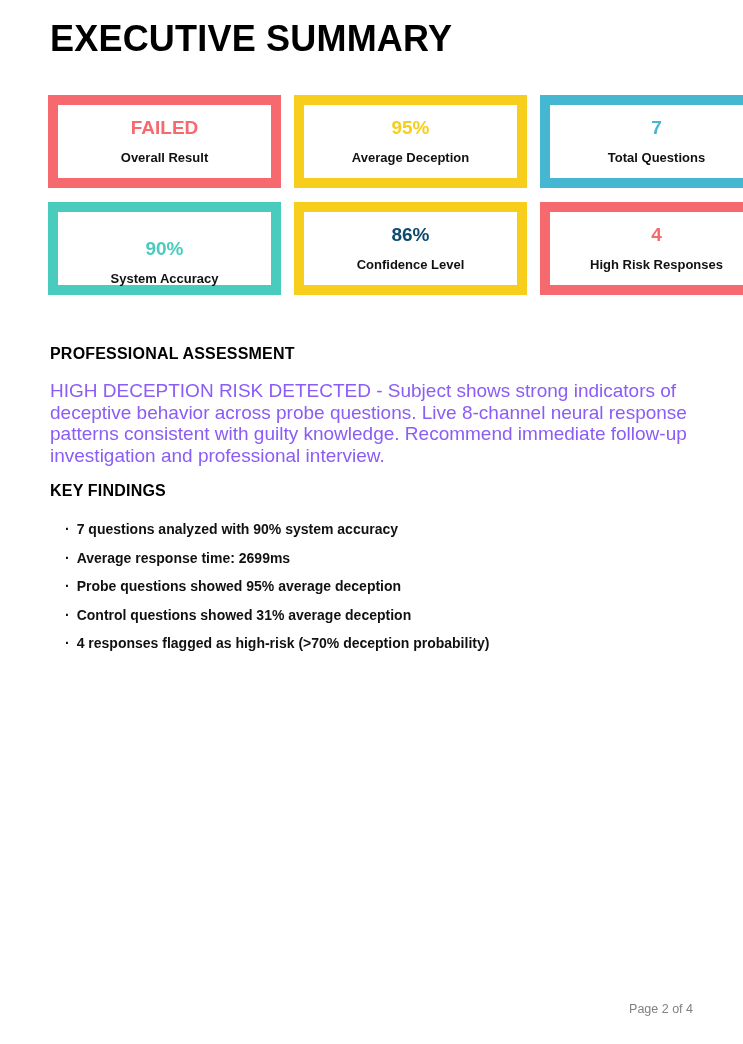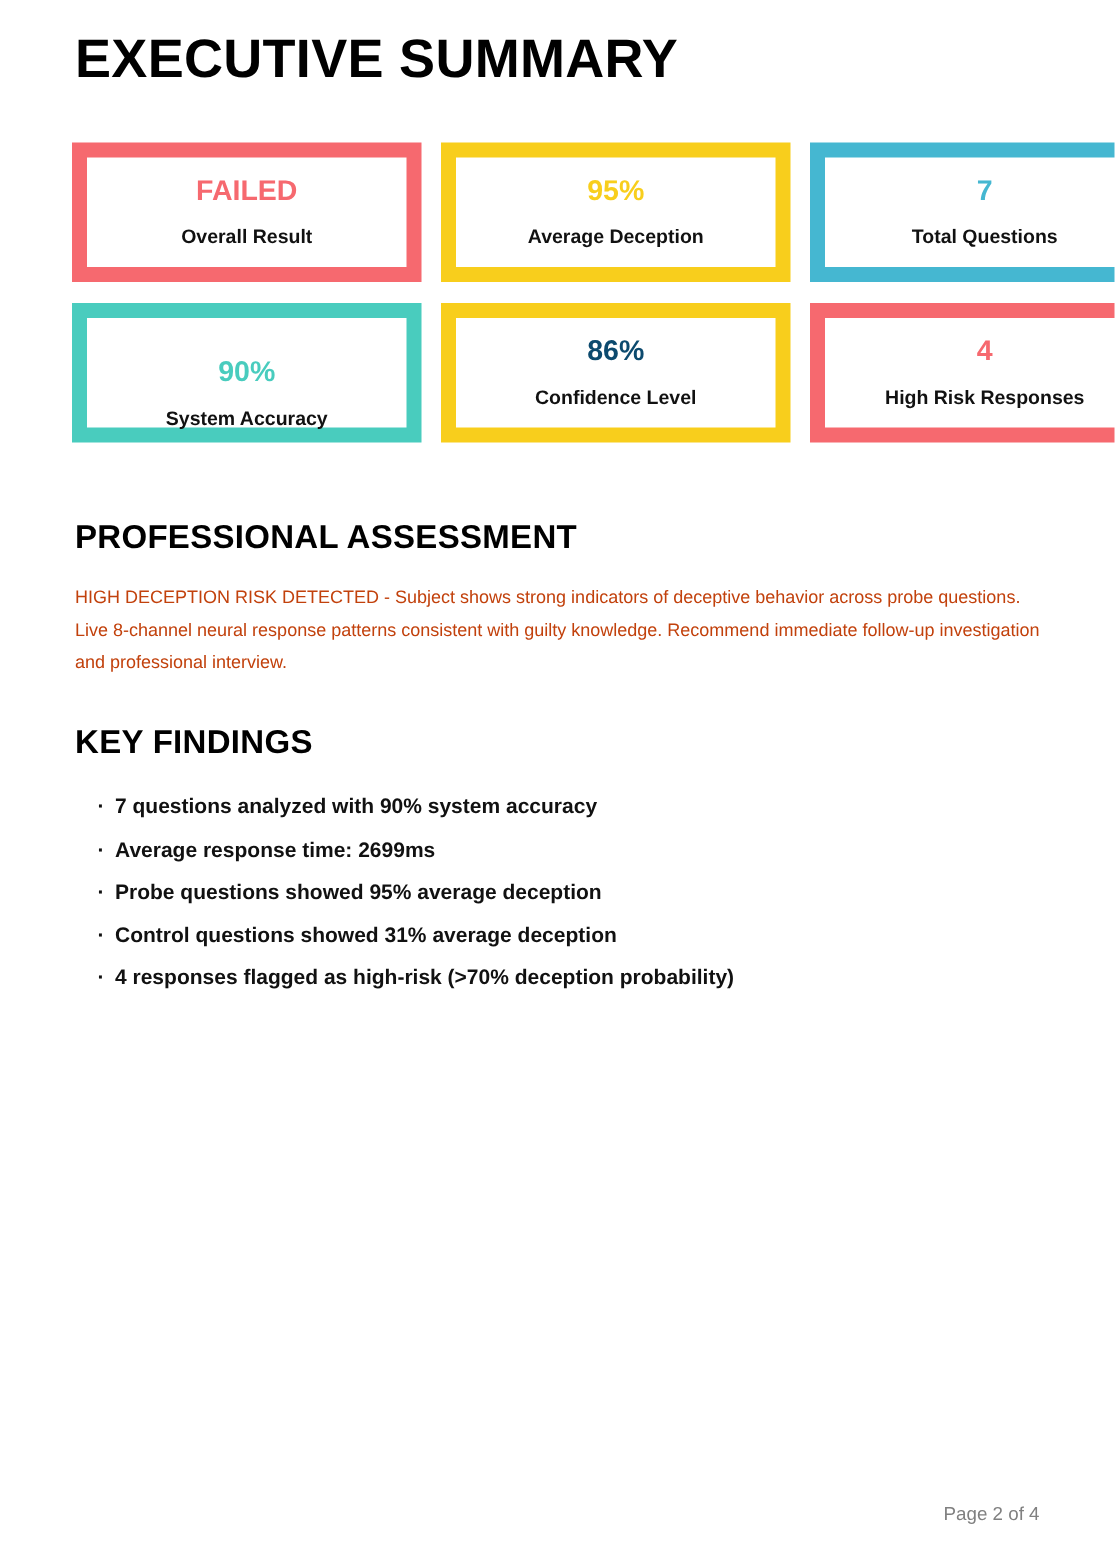--- a/index.html
+++ b/index.html
@@ -51,37 +51,37 @@
   }
   .stat-label {
     margin-top: 11px;
     font-size: 13px;
     font-weight: 700;
     color: #111111;
   }
 
   .section-heading {
     margin: 0;
-    font-size: 22px;
+    font-size: 16px;
     font-weight: 700;
     color: #000000;
     letter-spacing: 0.2px;
   }
   .assessment-section {
     position: absolute;
     left: 50px;
     top: 345px;
     width: 648px;
   }
   .assessment-body {
     margin: 17px 0 0 0;
-    font-size: 12px;
+    font-size: 19px;
     line-height: 21.5px;
     font-weight: 400;
-    color: #c2410c;
+    color: #8b5cf6;
   }
 
   .findings-section {
     position: absolute;
     left: 50px;
     top: 482px;
     width: 648px;
   }
   .findings-list {
     list-style: none;

